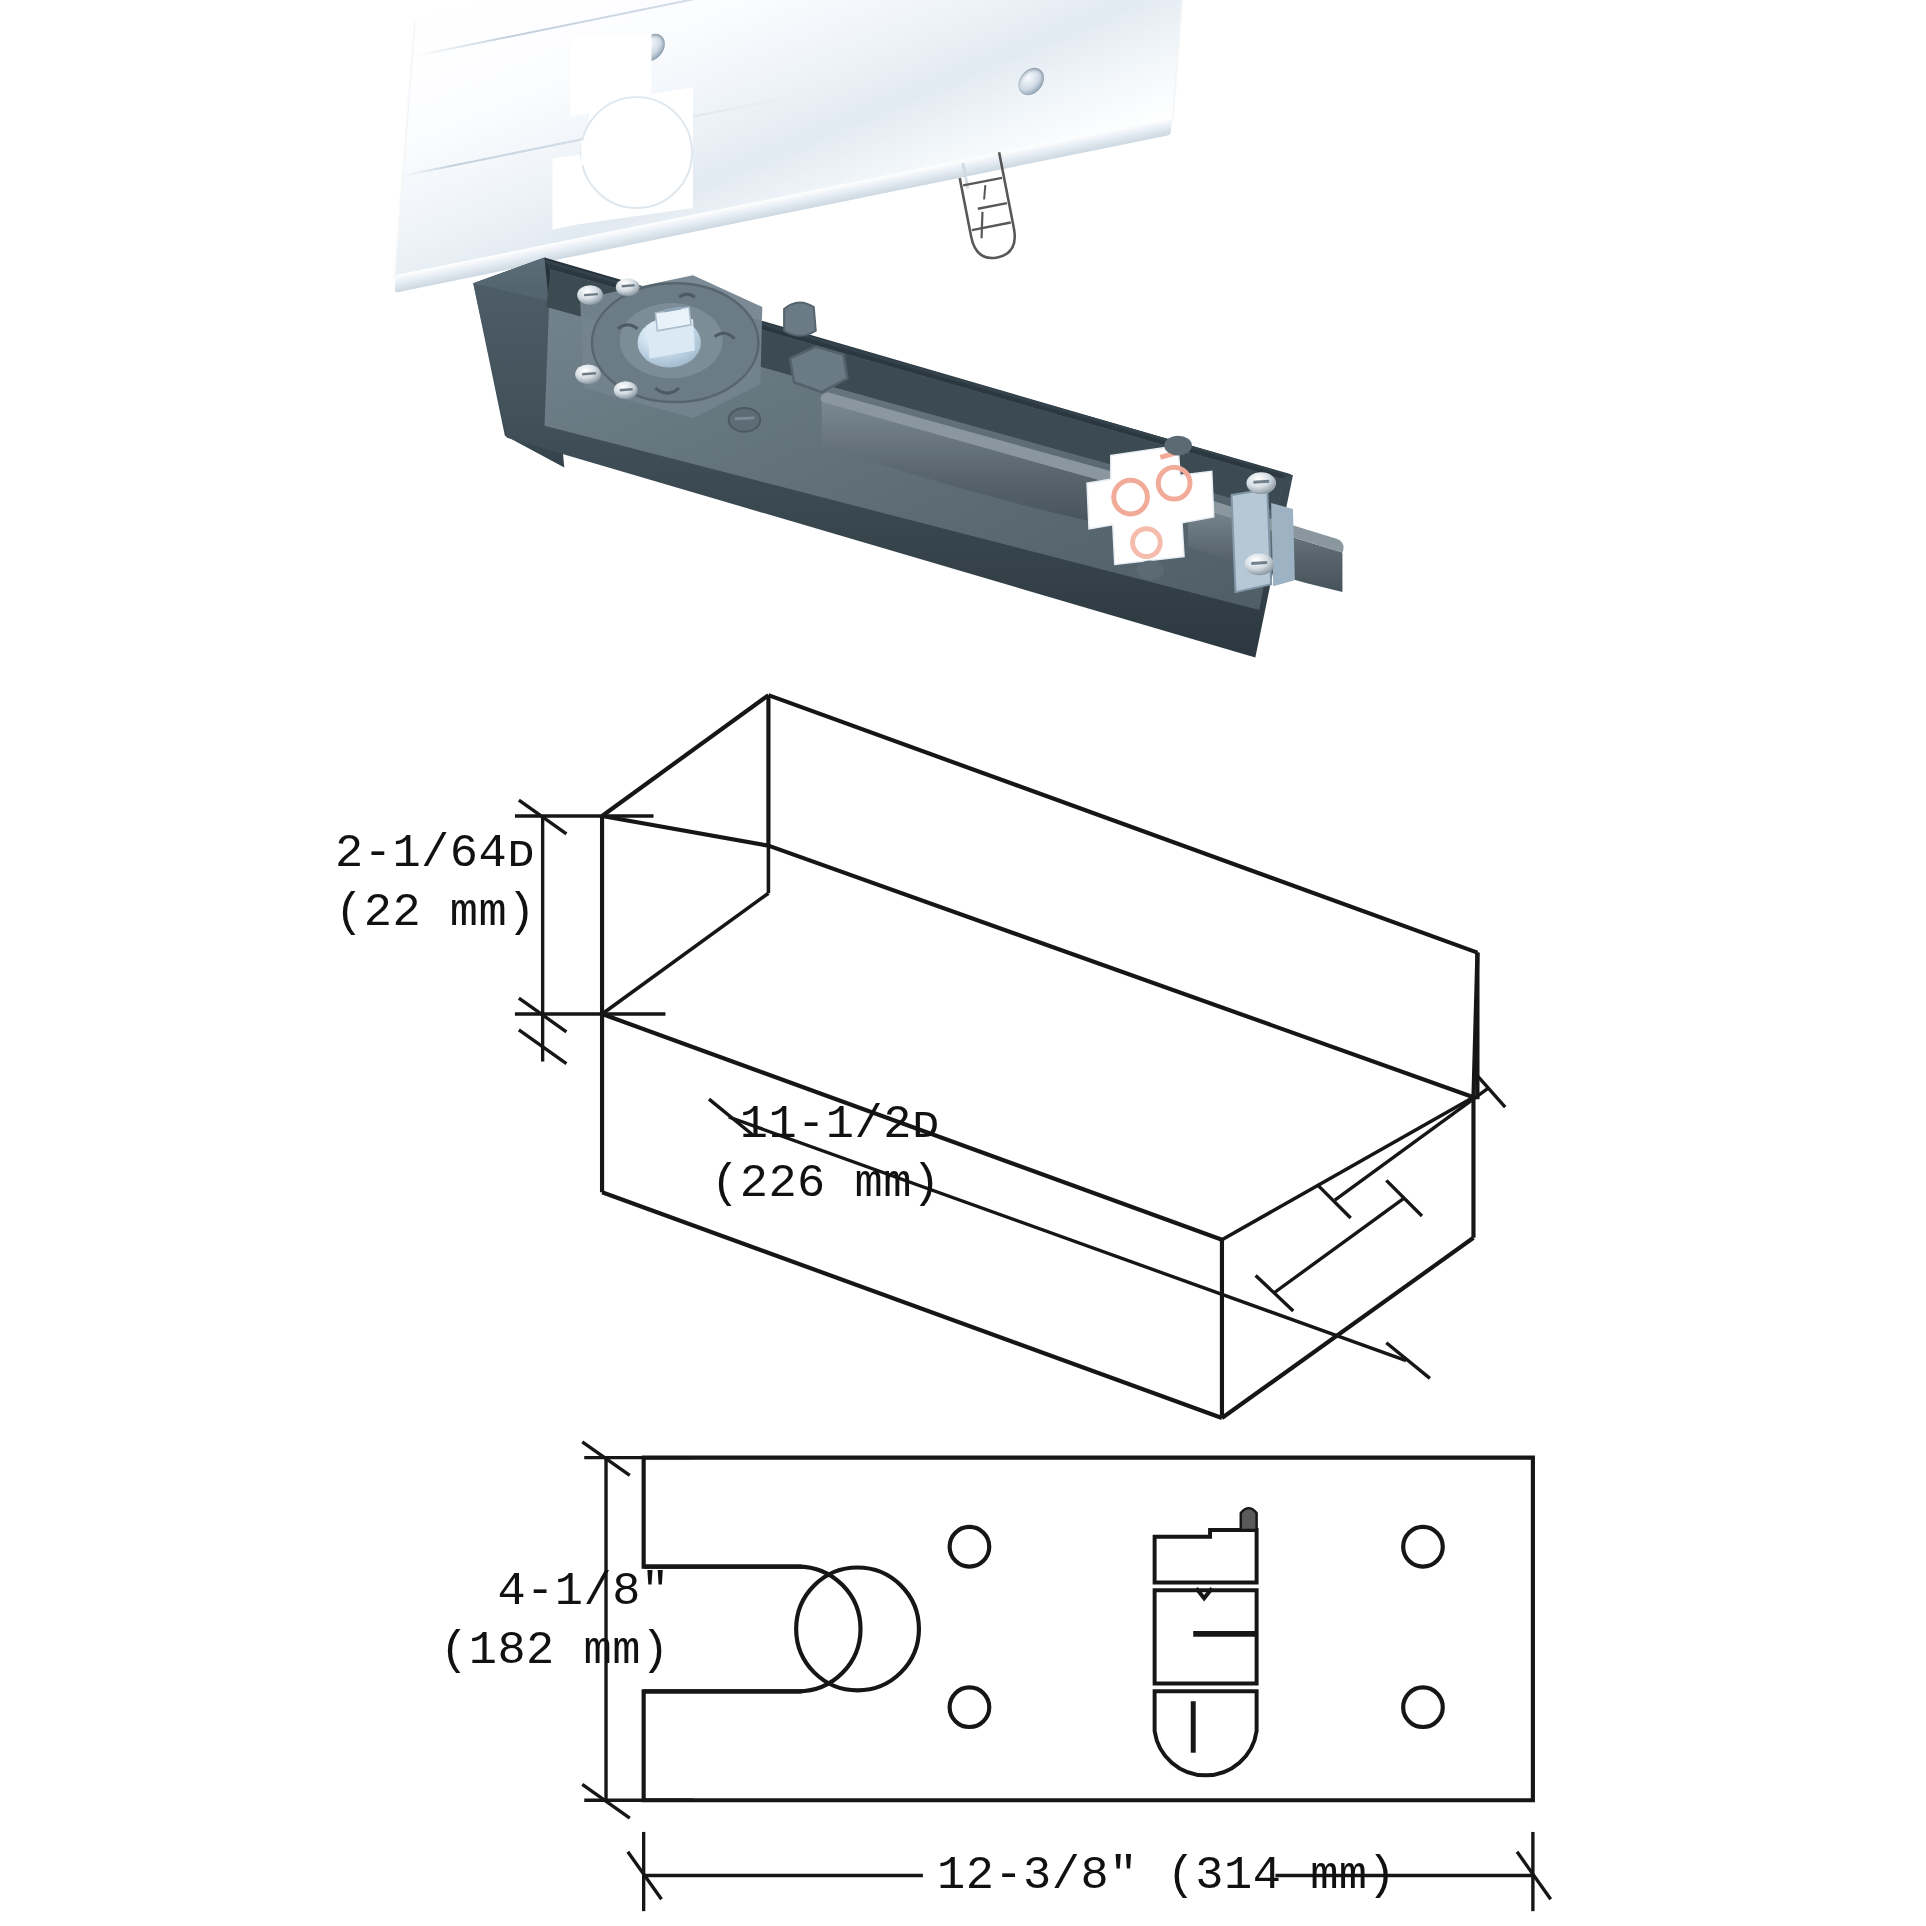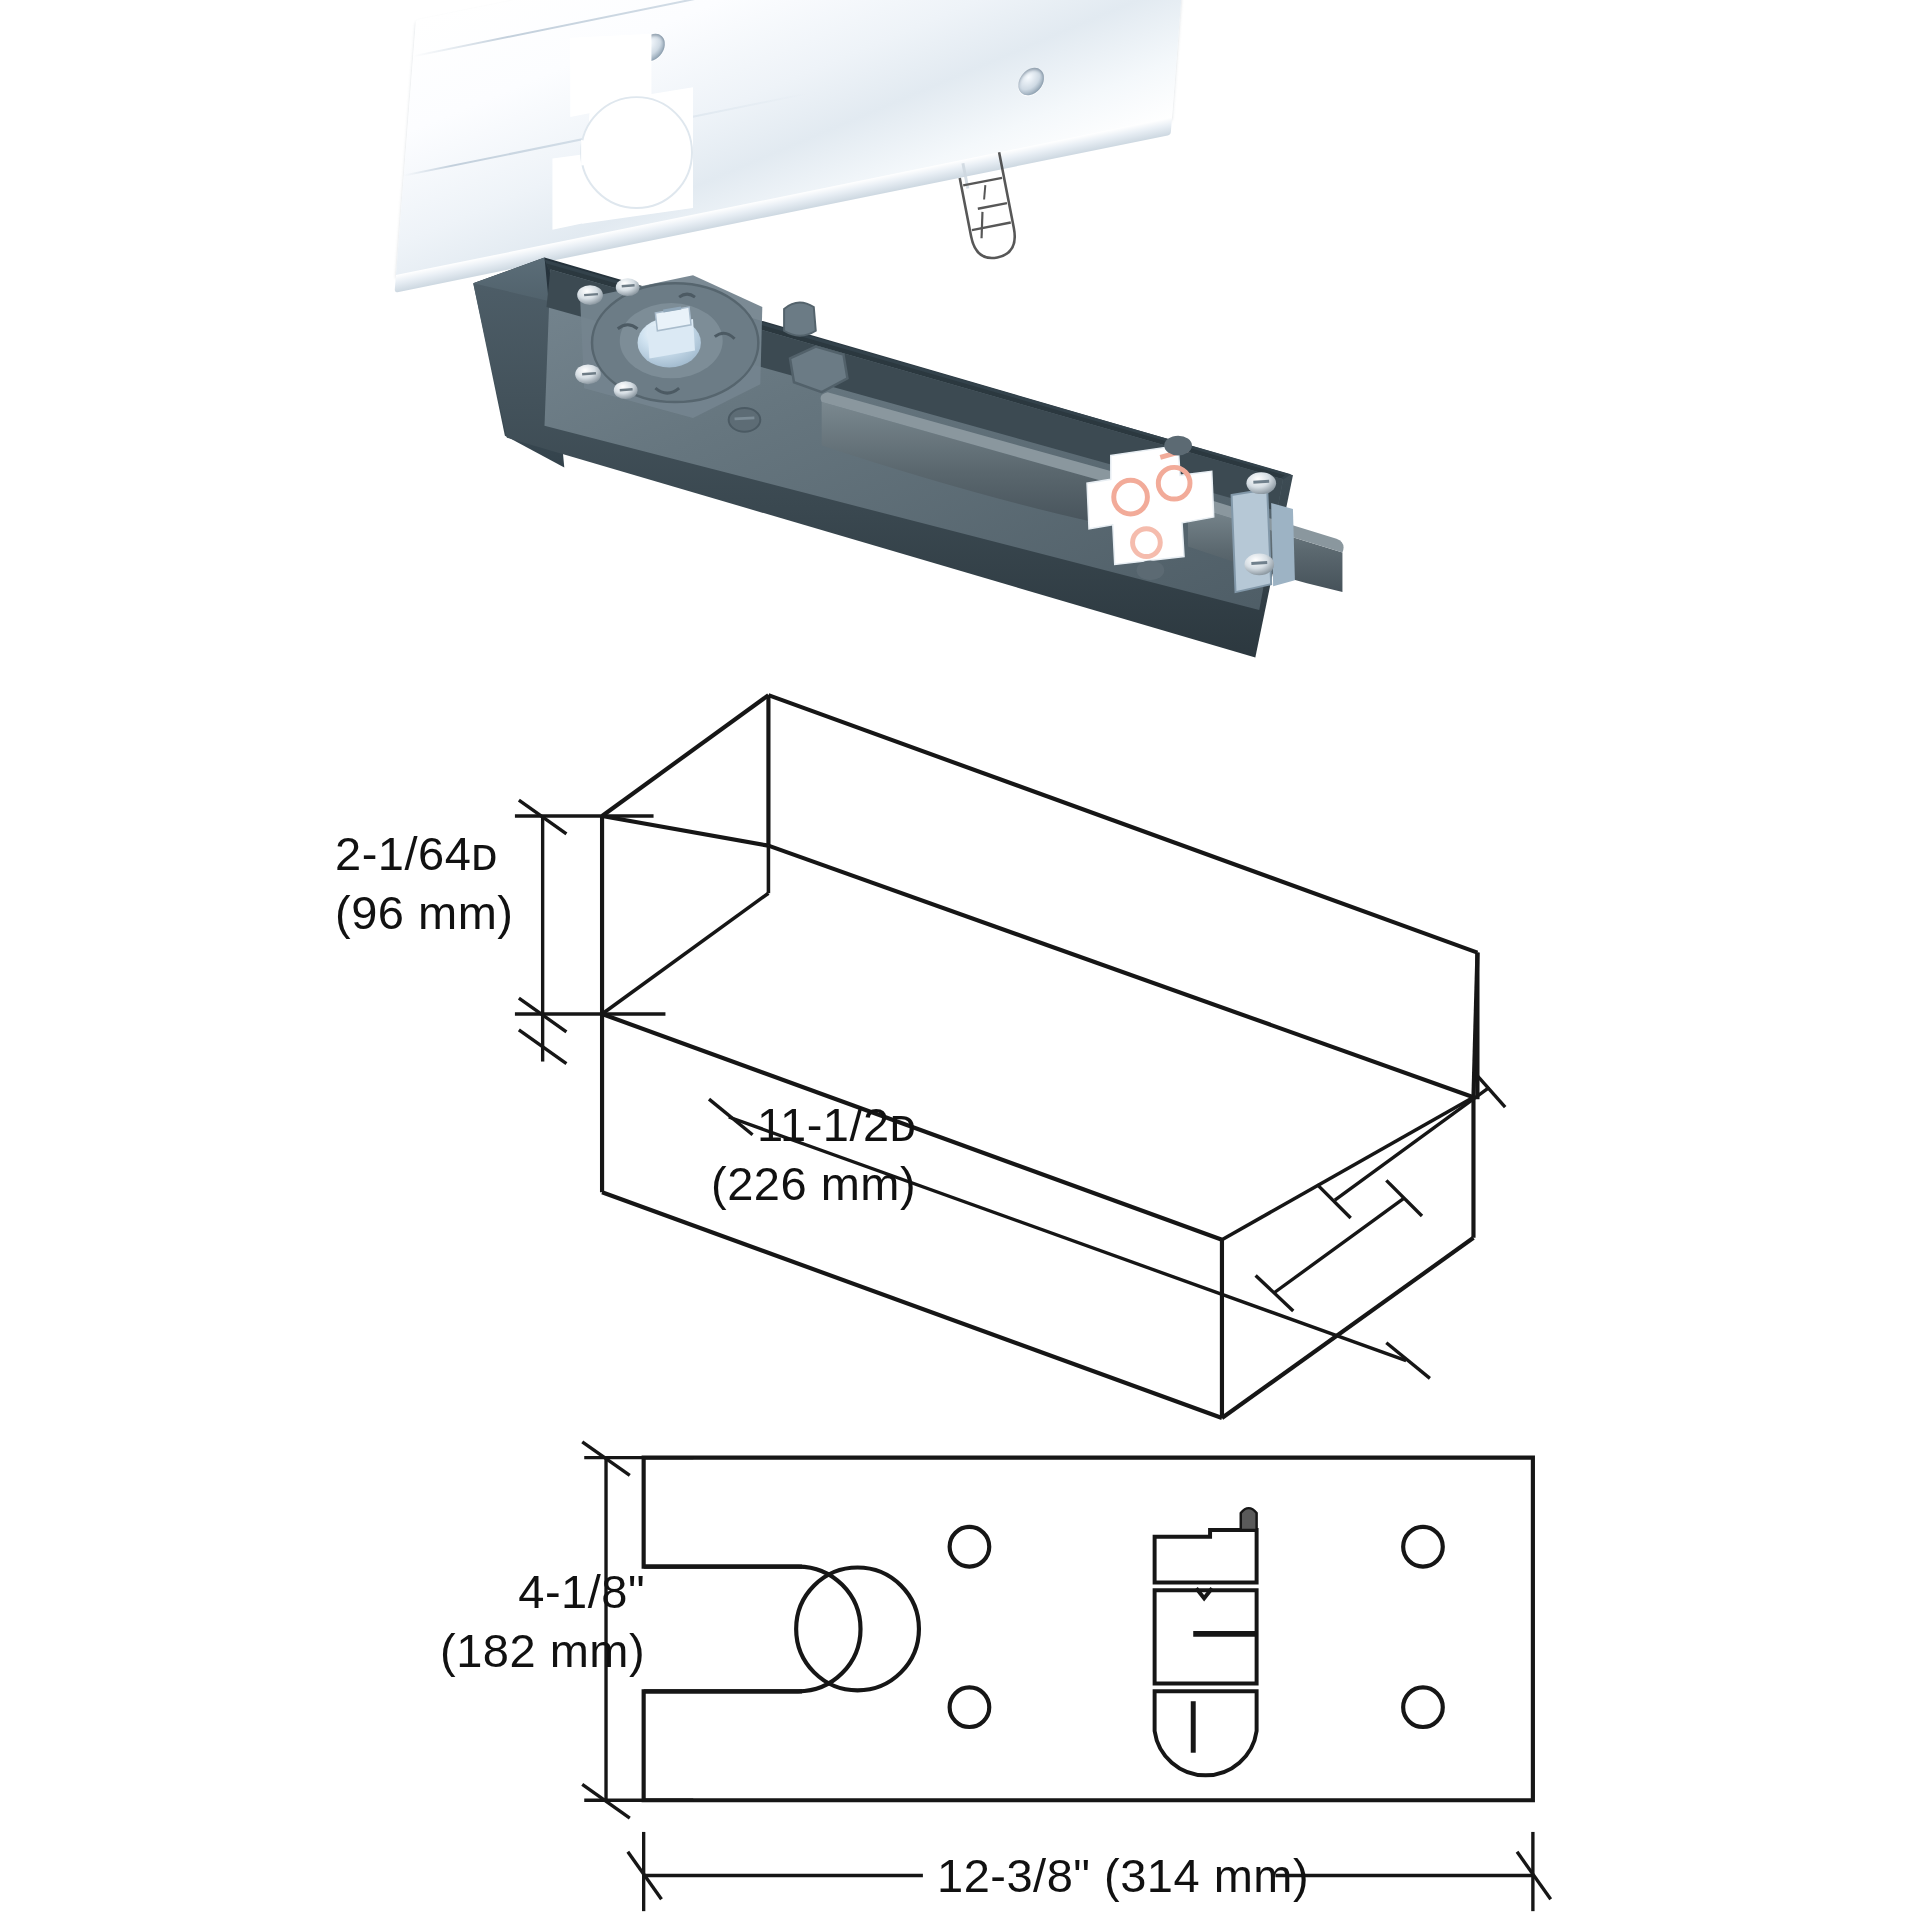--- a/index.html
+++ b/index.html
@@ -41,21 +41,21 @@
   }
   .lid-hole{
     position:absolute;width:26px;height:26px;border-radius:50%;
     background:radial-gradient(circle at 38% 32%,#f7fbff 0%,#cfdae4 48%,#8fa2b2 78%,#d8e3ec 100%);
     box-shadow:inset 0 2px 3px rgba(90,108,125,.55),0 1px 1px rgba(255,255,255,.9);
   }
 
   
   .dimtext{
     position:absolute;
-    font-family:Liberation Sans, sans-serif;
+    font-family:Liberation Mono, monospace;
     font-size:47px;
     line-height:1.22;
     letter-spacing:0.5px;
     color:#111;
     white-space:nowrap;
     font-weight:400;
   }
   .dimtext.l2{line-height:1.26;}
   .dimtext .sub{display:block;}
 </style>
@@ -285,21 +285,21 @@
       <path d="M 1246 1268 L 1290 1302" opacity="0"></path>
       <path d="M 1274 1292 L 1404 1196" opacity="0"></path>
       <path d="M 1286 1306 L 1418 1210"></path>
       <path d="M 1268 1288 L 1306 1324"></path>
       <path d="M 1400 1192 L 1436 1228"></path>
     </g>
   </svg>
 
   <div class="dimtext l2" style="left:335px;top:824px;">
     <span class="sub">2-1/64ᴅ</span>
-    <span class="sub">(96 mm)</span>
+    <span class="sub">(22 mm)</span>
   </div>
 
   <div class="dimtext l2" style="left:711px;top:1095px;text-align:right;">
     <span class="sub">11-1/2ᴅ</span>
     <span class="sub">(226 mm)</span>
   </div>
 
 
   <svg class="layer" viewBox="0 0 1946 1946">
     <g fill="none" stroke="#161616" stroke-width="4.2" stroke-linejoin="miter">

